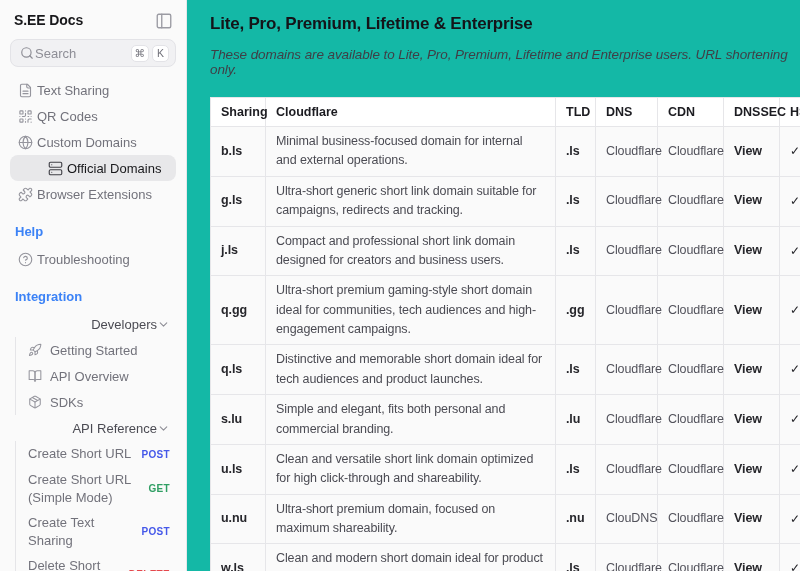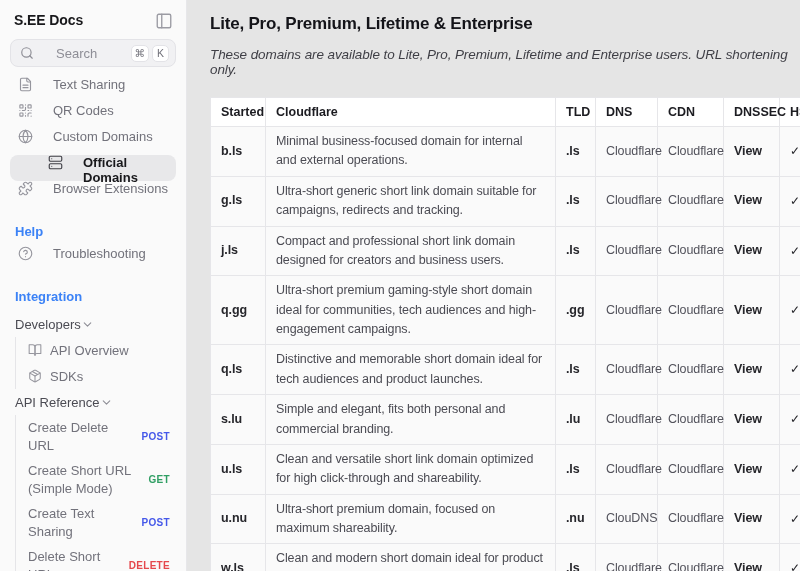--- a/index.html
+++ b/index.html
@@ -7,52 +7,52 @@
     font-family:"Liberation Sans", sans-serif; color:#18181b; }
   .app { display:flex; width:800px; height:571px; }
 
   
   .sidebar { width:187px; min-width:187px; background:#fafafa; border-right:1px solid #e7e7ea;
     padding:10px 10px 0 10px; overflow:hidden; }
   .sb-header { display:flex; align-items:flex-start; justify-content:space-between; padding:2px 3px 0 4px; }
   .sb-title { font-size:14px; font-weight:700; letter-spacing:-0.1px; }
   .panel-btn { width:18px; height:18px; color:#9b9ba3; display:flex; align-items:center; cursor:pointer; }
   .search { margin-top:9px; height:28px; background:#f1f1f3; border:1px solid #e3e3e7; border-radius:8px;
-    display:flex; align-items:center; padding:0 6px 0 9px; gap:22px; color:#8e8e96; cursor:text; }
+    display:flex; align-items:center; padding:0 6px 0 9px; gap:1px; color:#8e8e96; cursor:text; }
   .search .s-label { font-size:13px; flex:1; }
   .kbd { background:#fff; border:1px solid #e3e3e7; border-radius:5px; min-width:17px; height:17px;
     font-size:10.5px; color:#71717a; display:flex; align-items:center; justify-content:center; padding:0 3px; }
   .kbd + .kbd { margin-left:3px; }
   .keys { display:flex; }
 
   .nav { margin-top:10px; }
-  .nav-item { display:flex; align-items:flex-start; gap:20px; height:26px; padding:0 8px; border-radius:8px;
+  .nav-item { display:flex; align-items:center; gap:4px; height:26px; padding:0 8px; border-radius:8px;
     color:#72727b; font-size:13px; cursor:pointer; }
   .nav-item .ni-icon { width:15px; height:15px; display:flex; color:#95959d; flex-shrink:0; }
-  .nav-item.active { background:#e8e8ea; color:#18181b; font-weight:700;padding-left:38px; }
+  .nav-item.active { background:#e8e8ea; color:#18181b; font-weight:400;padding-left:38px; }
   .nav-item.active .ni-icon { color:#3f3f46; }
 
   .sec-heading { font-size:13px; font-weight:700; color:#3b82f6; margin:17px 0 7px 0; padding:0 5px; }
-  .group-row { display:flex; align-items:center; justify-content:flex-start; height:26px;
+  .group-row { display:flex; align-items:center; justify-content:flex-end; height:26px;
     padding:0 6px 0 5px; font-size:13px; color:#4b4b53; cursor:pointer; }
   .chev { width:13px; height:13px; color:#8f8f97; display:flex; }
   .sub-list { border-left:1px solid #e5e5e8; margin-left:5px; padding-left:6px; }
   .sub-item { display:flex; align-items:center; gap:8px; min-height:26px; padding:3px 6px; border-radius:8px;
     color:#72727b; font-size:13px; cursor:pointer; }
   .sub-item .ni-icon { width:14px; height:14px; display:flex; color:#95959d; flex-shrink:0; }
   .api-item { display:flex; align-items:center; justify-content:space-between; gap:6px; min-height:26px;
     padding:4px 6px; border-radius:8px; color:#72727b; font-size:13px; cursor:pointer; }
   .api-item .a-label { flex:1; line-height:1.35; }
   .badge { font-size:10px; font-weight:700; letter-spacing:0.3px; flex-shrink:0; }
   .badge.post { color:#4558e9; }
   .badge.get { color:#2f9e63; }
   .badge.delete { color:#e5484d; }
 
   
-  .main { flex:1; background:#e5e5e5; padding:14px 0 0 23px; overflow:hidden; }
+  .main { flex:1; background:#14b8a6; padding:14px 0 0 23px; overflow:hidden; }
   .page-title { font-size:17px; font-weight:700; letter-spacing:-0.2px; color:#141419; }
   .page-intro { margin-top:13px; font-size:13.5px; color:#3f3f46; letter-spacing:-0.1px;font-style:italic; }
   .table-wrap { margin-top:20px; width:590px; overflow:hidden; }
   table { border-collapse:collapse; table-layout:fixed; width:640px; }
   col.c-domain { width:55px; } col.c-desc { width:290px; } col.c-tld { width:40px; }
   col.c-dns { width:62px; } col.c-cdn { width:66px; } col.c-dnssec { width:56px; } col.c-hsts { width:71px; }
   th, td { border:1px solid #e6e6e9; text-align:left; vertical-align:middle; }
   th { background:#fff; font-size:12.5px; font-weight:700; color:#1c1c21; padding:7px 10px; }
   td { background:#fafafa; font-size:12.5px; color:#52525b; padding:5px 10px; line-height:1.55; letter-spacing:-0.1px; }
   td.desc { color:#4b4b53; }
@@ -170,20 +170,31 @@
         <span class="chev">
           <svg viewBox="0 0 24 24" fill="none" stroke="currentColor" stroke-width="2" stroke-linecap="round" stroke-linejoin="round">
               <path d="m6 9 6 6 6-6"></path>
             </svg>
         </span>
       </div>
       <div class="sub-list">
         <div class="sub-item">
           <span class="ni-icon">
             <svg viewBox="0 0 24 24" fill="none" stroke="currentColor" stroke-width="1.8" stroke-linecap="round" stroke-linejoin="round">
+                <path d="M4.5 16.5c-1.5 1.26-2 5-2 5s3.74-.5 5-2c.71-.84.7-2.13-.09-2.91a2.18 2.18 0 0 0-2.91-.09z"></path>
+                <path d="m12 15-3-3a22 22 0 0 1 2-3.95A12.88 12.88 0 0 1 22 2c0 2.72-.78 7.5-6 11a22.35 22.35 0 0 1-4 2z"></path>
+                <path d="M9 12H4s.55-3.03 2-4c1.62-1.08 5 0 5 0"></path>
+                <path d="M12 15v5s3.03-.55 4-2c1.08-1.62 0-5 0-5"></path>
+              </svg>
+          </span>
+          <span>Getting Started</span>
+        </div>
+        <div class="sub-item">
+          <span class="ni-icon">
+            <svg viewBox="0 0 24 24" fill="none" stroke="currentColor" stroke-width="1.8" stroke-linecap="round" stroke-linejoin="round">
                 <path d="M2 3h6a4 4 0 0 1 4 4v14a3 3 0 0 0-3-3H2z"></path>
                 <path d="M22 3h-6a4 4 0 0 0-4 4v14a3 3 0 0 1 3-3h7z"></path>
               </svg>
           </span>
           <span>API Overview</span>
         </div>
         <div class="sub-item">
           <span class="ni-icon">
             <svg viewBox="0 0 24 24" fill="none" stroke="currentColor" stroke-width="1.8" stroke-linecap="round" stroke-linejoin="round">
                 <path d="m7.5 4.27 9 5.15"></path>
@@ -199,21 +210,21 @@
       <div class="group-row">
         <span>API Reference</span>
         <span class="chev">
           <svg viewBox="0 0 24 24" fill="none" stroke="currentColor" stroke-width="2" stroke-linecap="round" stroke-linejoin="round">
               <path d="m6 9 6 6 6-6"></path>
             </svg>
         </span>
       </div>
       <div class="sub-list">
         <div class="api-item">
-          <span class="a-label">Create Delete URL</span>
+          <span class="a-label">Create Short URL</span>
           <span class="badge post">POST</span>
         </div>
         <div class="api-item">
           <span class="a-label">Create Short URL (Simple Mode)</span>
           <span class="badge get">GET</span>
         </div>
         <div class="api-item">
           <span class="a-label">Create Text Sharing</span>
           <span class="badge post">POST</span>
         </div>
@@ -236,21 +247,21 @@
           <col class="c-domain">
             <col class="c-desc">
             <col class="c-tld">
             <col class="c-dns">
           <col class="c-cdn">
             <col class="c-dnssec">
             <col class="c-hsts">
         </colgroup>
         <thead>
           <tr>
-            <th>Started</th>
+            <th>Sharing</th>
             <th>Cloudflare</th>
             <th>TLD</th>
             <th>DNS</th>
             <th>CDN</th>
             <th>DNSSEC</th>
             <th>HSTS</th>
           </tr>
         </thead>
         <tbody>
           <tr>

